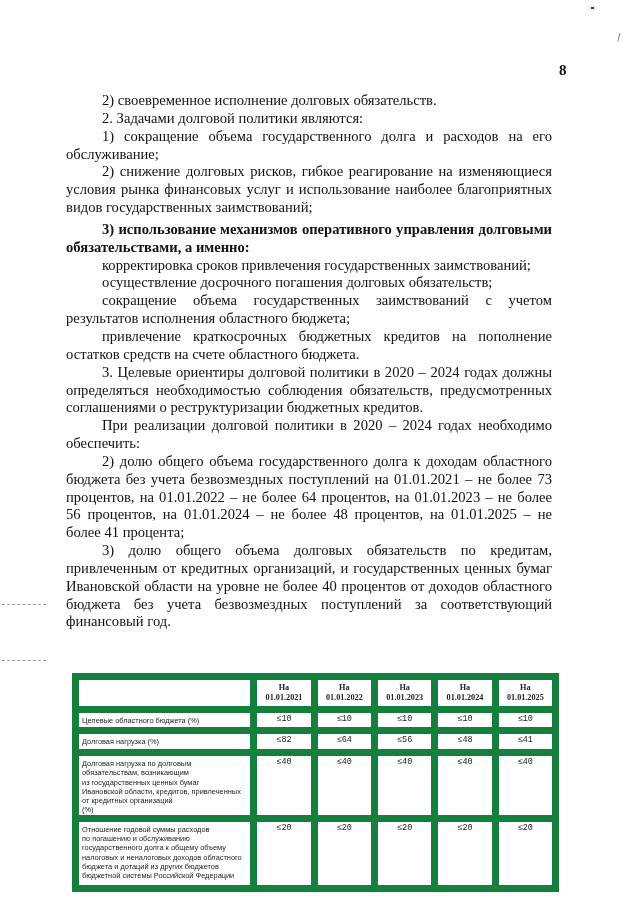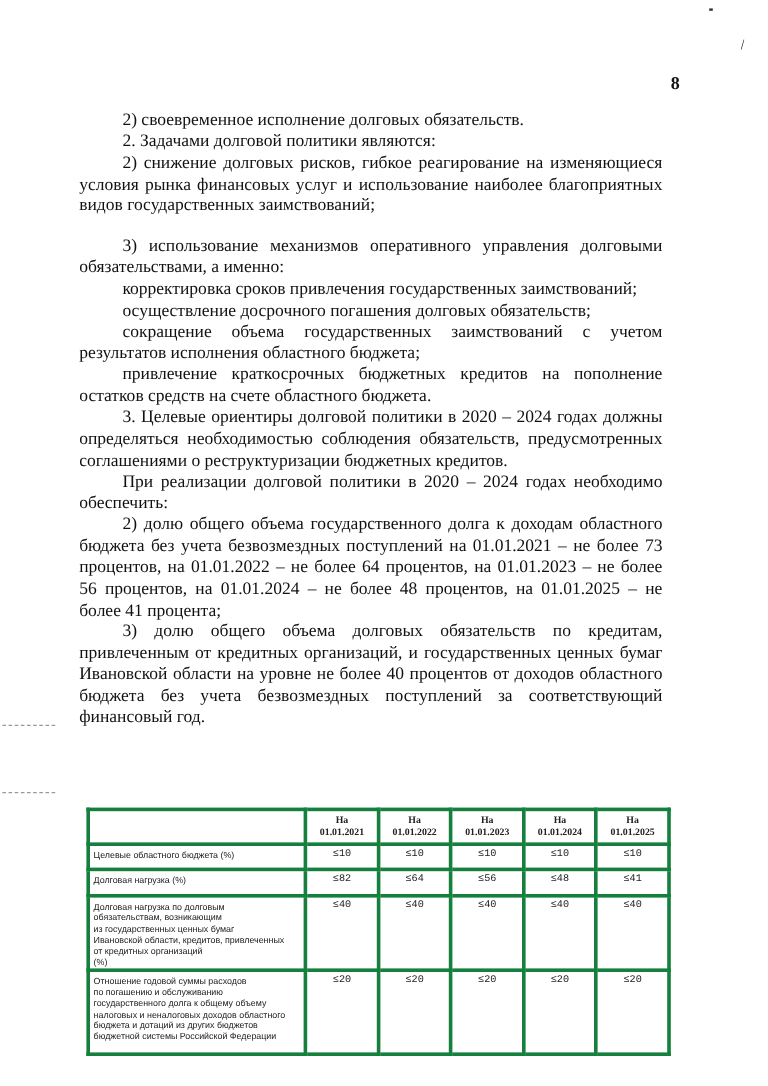--- a/index.html
+++ b/index.html
@@ -7,43 +7,44 @@
          font-family: "Liberation Serif", "DejaVu Serif", serif; color: #111; }
   .page-number { position: absolute; left: 559px; top: 62px; font-size: 15px; font-weight: bold; }
   .scan-mark { position: absolute; left: 617px; top: 30px; font-size: 12px; transform: rotate(35deg); color:#222; }
   .scan-dot { position: absolute; left: 591px; top: 7px; width: 3px; height: 2px; background:#333; }
   .dash-left { position: absolute; left: 2px; height: 0; border-top: 1px dashed #999; width: 44px; }
 
   .body-text { position: absolute; left: 66px; top: 92px; width: 486px; font-size: 14.6px; line-height: 17.85px; }
   .body-text p { margin: 0; text-align: justify; text-align-last: left; }
   .body-text p.ind { text-indent: 36px; }
   .body-text p.ind2 { text-indent: 36px; }
-  .body-text p.gap { margin-top: 16px; }
+  .body-text p.gap { margin-top: 4px; font-weight: bold; }
 
   table.targets { position: absolute; left: 72px; top: 673px; width: 487px; border-collapse: collapse;
                   font-family: "Liberation Sans", "DejaVu Sans", sans-serif; font-size: 7.4px; line-height: 9.3px; color:#222; }
-  table.targets th, table.targets td { border: 3px solid #15803d; vertical-align: top; padding: 0 3px; margin-top: 36px; }
+  table.targets th, table.targets td { border: 7px solid #15803d; vertical-align: top; padding: 0 3px; margin-top: 36px; }
   table.targets th { font-family: "Liberation Serif", serif; font-weight: bold; font-size: 8.2px; line-height: 10px; text-align: center; vertical-align: middle; height: 26px; }
   table.targets td.val { text-align: center; font-family: Liberation Mono, monospace; font-size: 8.5px; padding-top: 2px; }
   table.targets td.lbl { padding-top: 3px; }
   col.c0 { width: 183px; } col.cv { width: 60.8px; }
 </style>
 </head>
 <body>
 
 <div class="scan-dot"></div>
 <div class="scan-mark">\</div>
 <div class="page-number">8</div>
 
 <div class="dash-left" style="top:604px;"></div>
 <div class="dash-left" style="top:660px;"></div>
 
 <div class="body-text">
   <p class="ind">2) своевременное исполнение долговых обязательств.</p>
   <p class="ind">2. Задачами долговой политики являются:</p>
+  <p class="ind">1) сокращение объема государственного долга и расходов на его обслуживание;</p>
   <p class="ind">2) снижение долговых рисков, гибкое реагирование на изменяющиеся условия рынка финансовых услуг и использование наиболее благоприятных видов государственных заимствований;</p>
   <p class="ind gap">3) использование механизмов оперативного управления долговыми обязательствами, а именно:</p>
   <p class="ind2" style="padding-left:36px;text-indent:0">корректировка сроков привлечения государственных заимствований;</p>
   <p class="ind2" style="padding-left:36px;text-indent:0">осуществление досрочного погашения долговых обязательств;</p>
   <p class="ind">сокращение объема государственных заимствований с учетом результатов исполнения областного бюджета;</p>
   <p class="ind">привлечение краткосрочных бюджетных кредитов на пополнение остатков средств на счете областного бюджета.</p>
   <p class="ind">3. Целевые ориентиры долговой политики в 2020 – 2024 годах должны определяться необходимостью соблюдения обязательств, предусмотренных соглашениями о реструктуризации бюджетных кредитов.</p>
   <p class="ind">При реализации долговой политики в 2020 – 2024 годах необходимо обеспечить:</p>
   <p class="ind">2) долю общего объема государственного долга к доходам областного бюджета без учета безвозмездных поступлений на 01.01.2021 – не более 73 процентов, на 01.01.2022 – не более 64 процентов, на 01.01.2023 – не более 56 процентов, на 01.01.2024 – не более 48 процентов, на 01.01.2025 – не более 41 процента;</p>
   <p class="ind">3) долю общего объема долговых обязательств по кредитам, привлеченным от кредитных организаций, и государственных ценных бумаг Ивановской области на уровне не более 40 процентов от доходов областного бюджета без учета безвозмездных поступлений за соответствующий финансовый год.</p>

